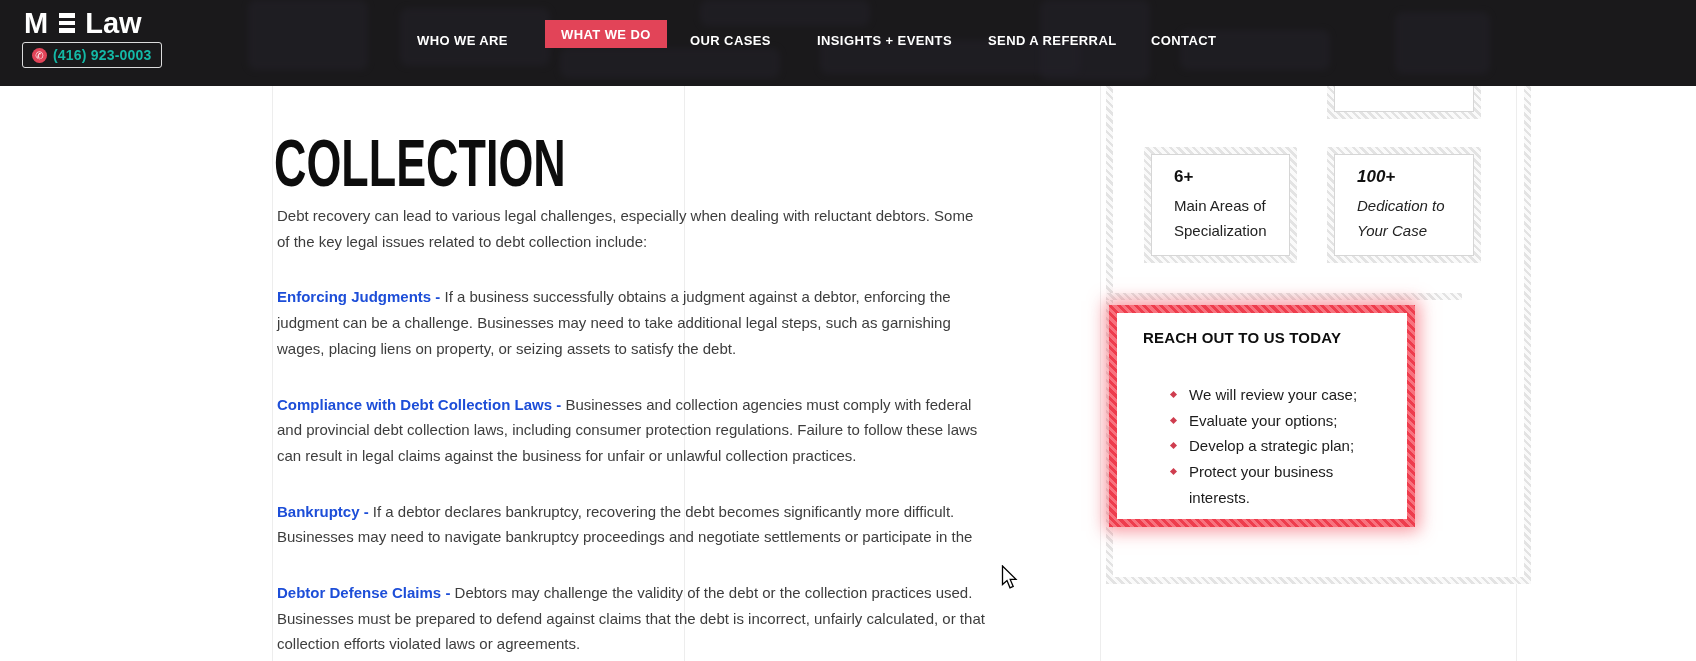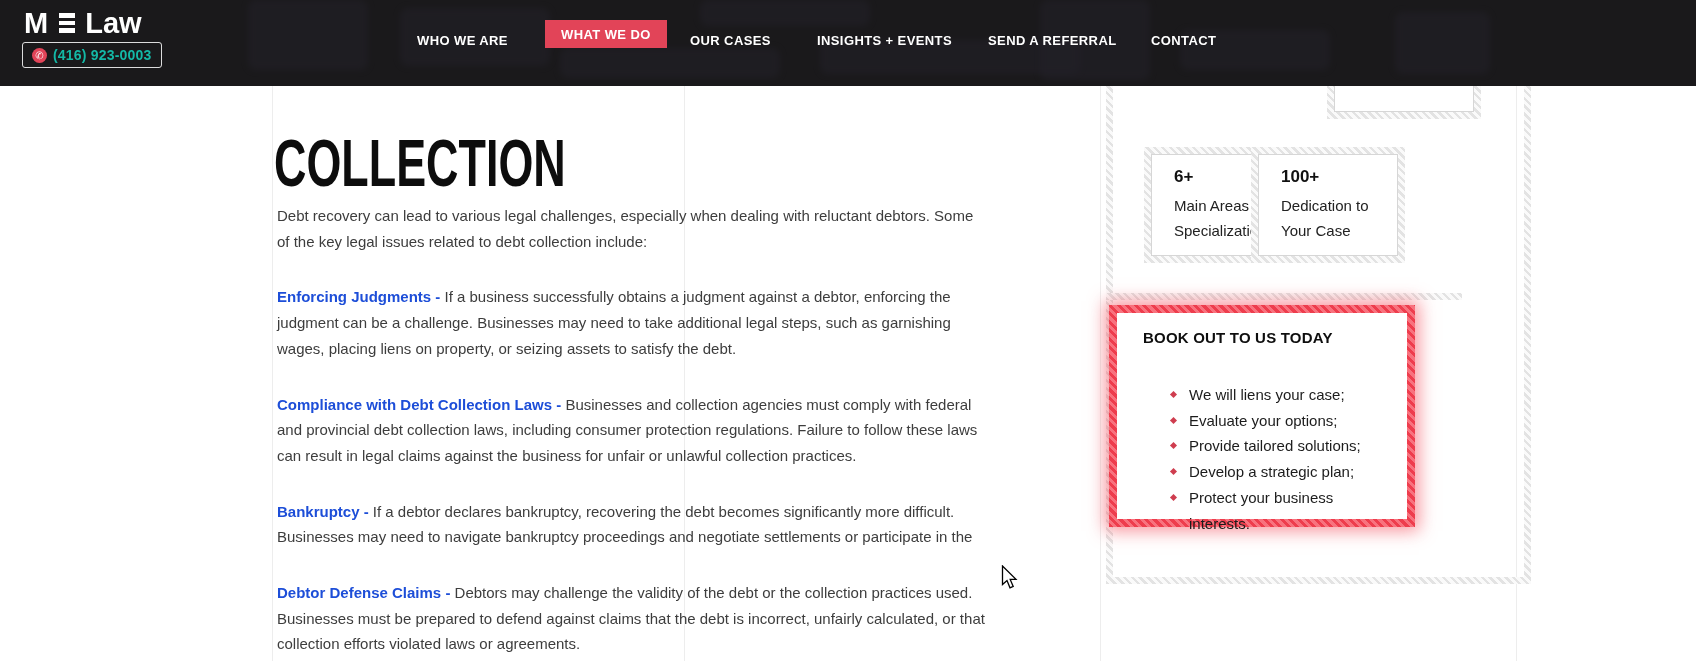--- a/index.html
+++ b/index.html
@@ -72,34 +72,33 @@
 <div class="hatchbox" style="left:1327px;top:28px;width:154px;height:91px;box-sizing:border-box;">
   <div class="inner"></div>
 </div>
 
 <div class="hatchbox" style="left:1144px;top:147px;width:153px;height:116px;box-sizing:border-box;">
   <div class="inner">
     <div class="stat-value">6+</div>
     <div class="stat-label">Main Areas of Specialization</div>
   </div>
 </div>
-<div class="hatchbox" style="left:1251px;top:147px;width:154px;height:116px;box-sizing:border-box;">
+<div class="hatchbox" style="left:1327px;top:147px;width:154px;height:116px;box-sizing:border-box;font-style:italic;">
   <div class="inner">
     <div class="stat-value">100+</div>
     <div class="stat-label">Dedication to Your Case</div>
   </div>
 </div>
 
 <div class="cta-box">
   <div class="cta-inner">
-    <div class="cta-title">BOOK OUT TO US TODAY</div>
+    <div class="cta-title">REACH OUT TO US TODAY</div>
     <ul class="cta-list">
-      <li>We will liens your case;</li>
+      <li>We will review your case;</li>
       <li>Evaluate your options;</li>
-      <li>Provide tailored solutions;</li>
       <li>Develop a strategic plan;</li>
       <li>Protect your business interests.</li>
     </ul>
   </div>
 </div>
 
 <h1 class="page-title">COLLECTION</h1>
 
 <div class="article">
   <p><b></b><span>Debt recovery can lead to various legal challenges, especially when dealing with reluctant debtors. Some of the key legal issues related to debt collection include:</span></p>

